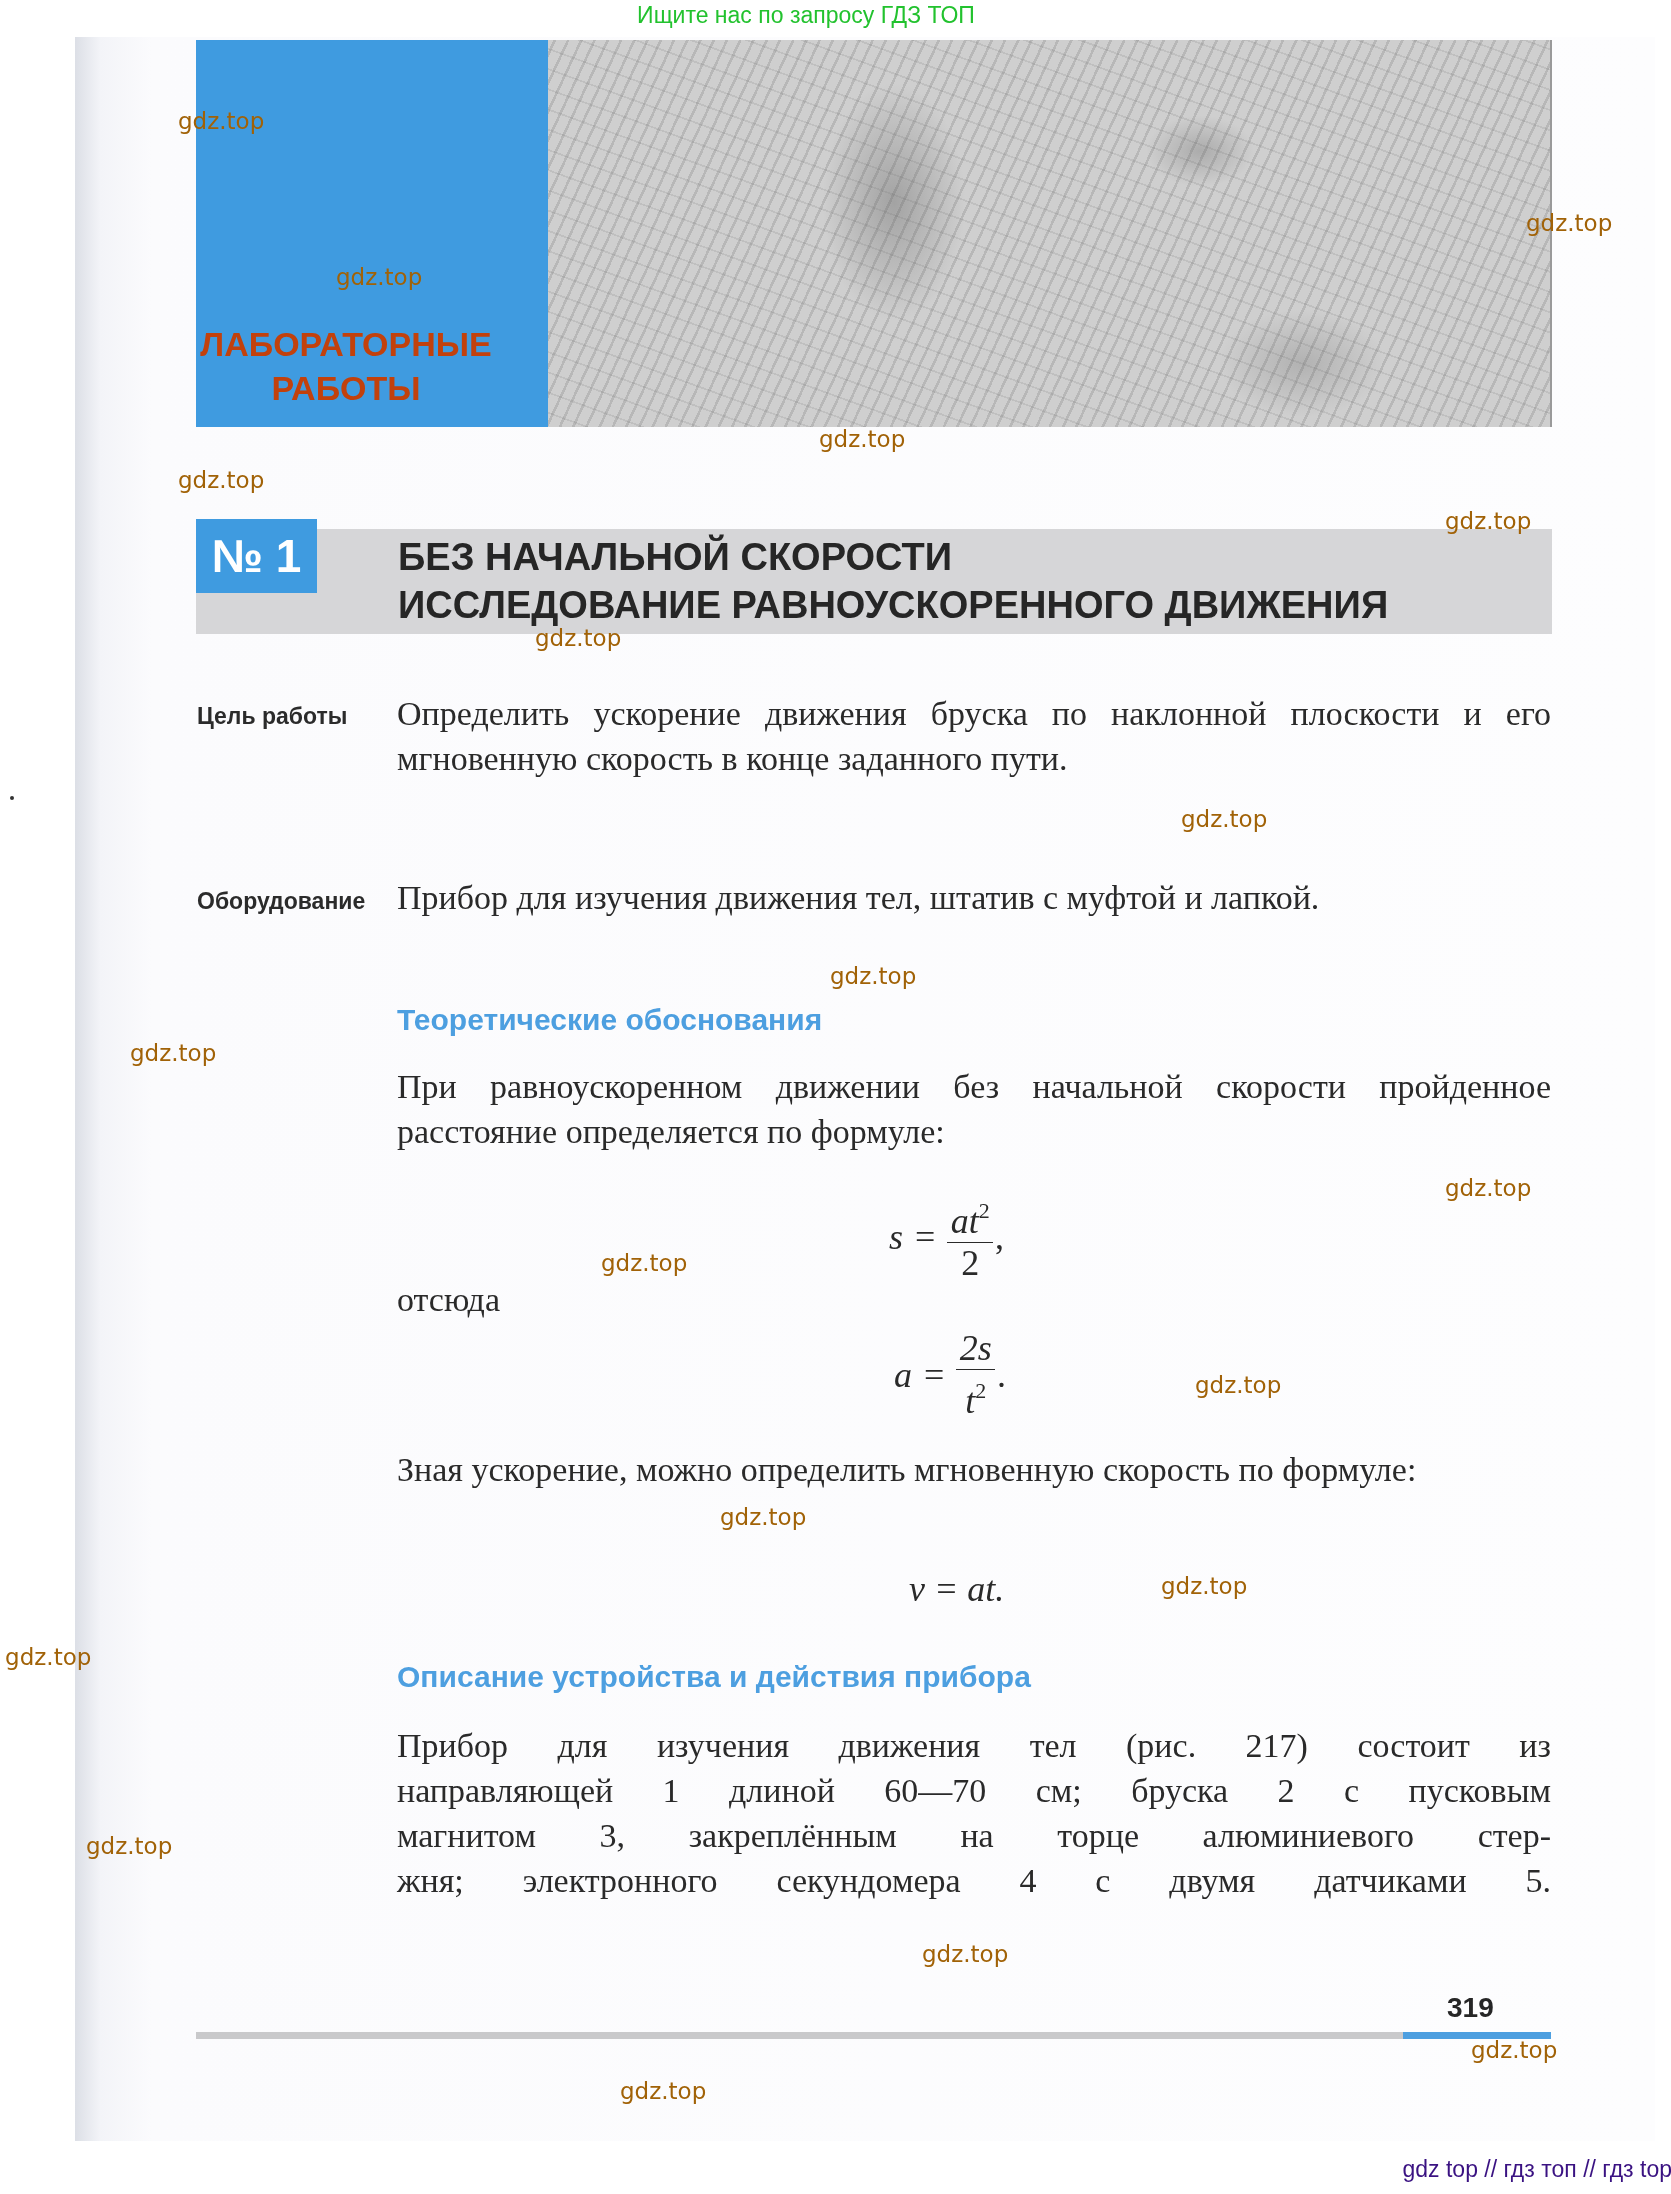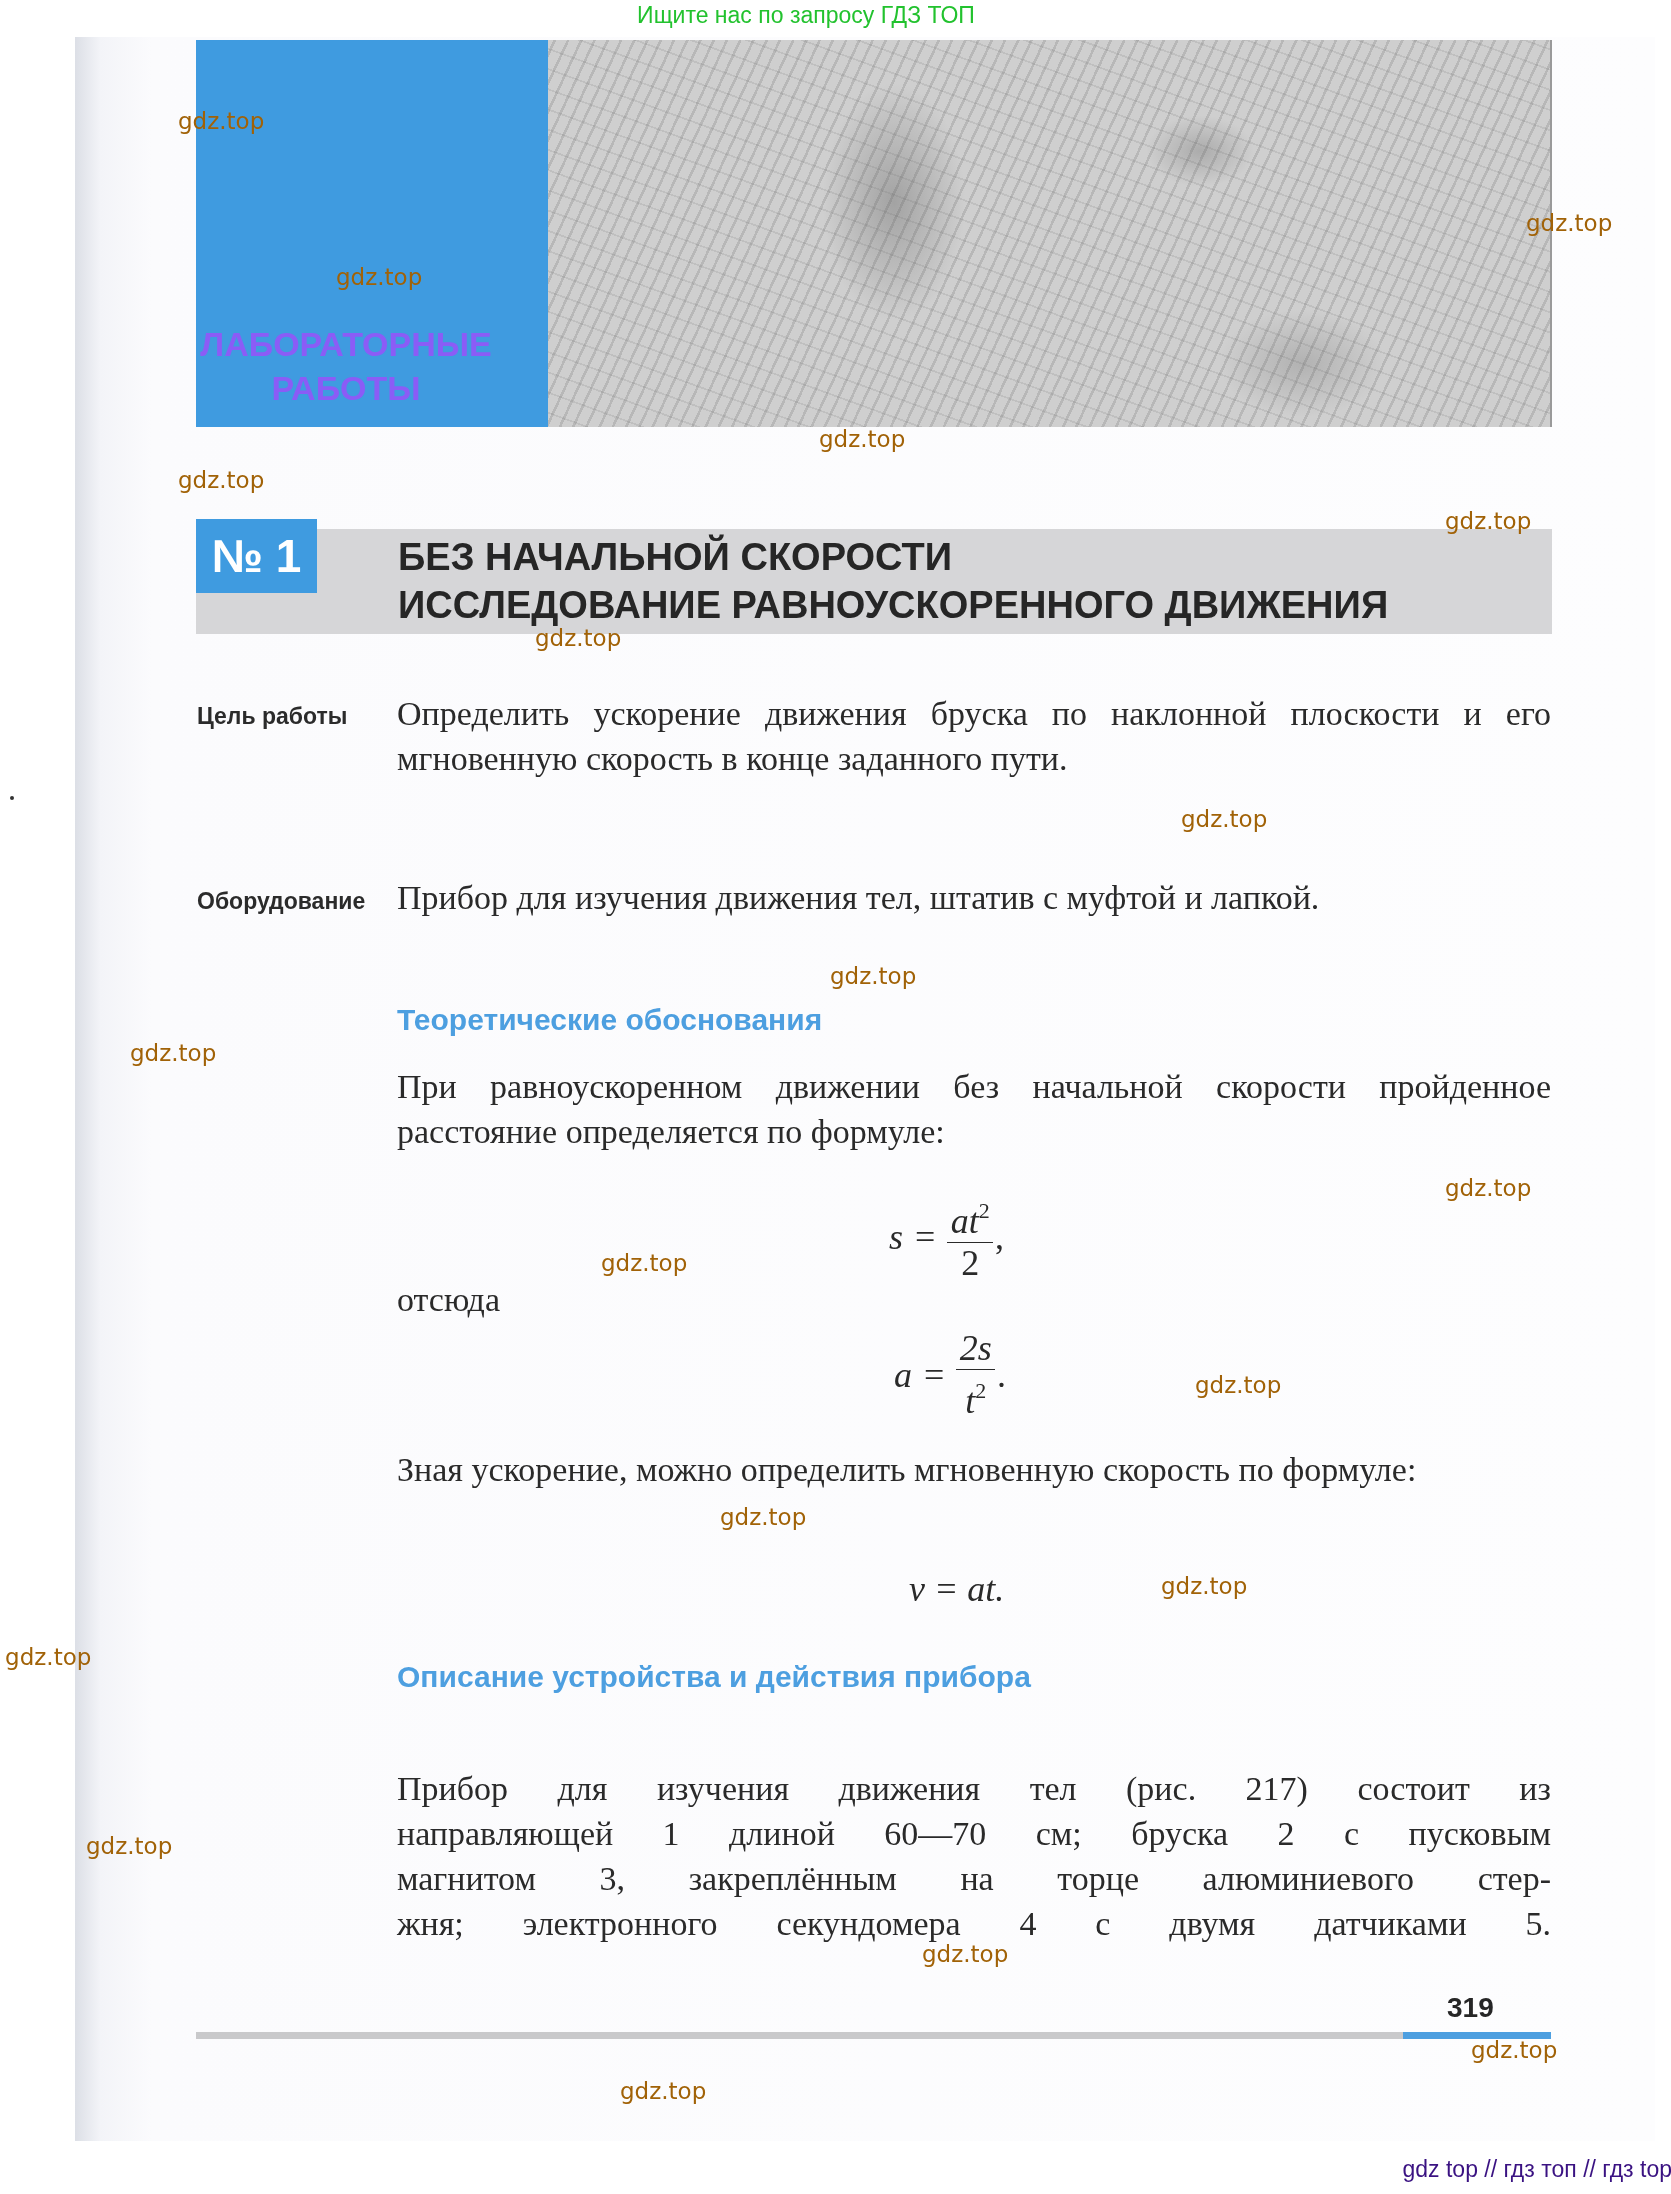--- a/index.html
+++ b/index.html
@@ -32,21 +32,21 @@
       radial-gradient(ellipse 119px 77px at 1106px 323px, rgba(90,90,90,0.25), transparent 70%);
     border-right: 2.6px solid #9a9a9a; box-sizing: border-box;
   }
   .banner-blue {
     left: 196px; top: 40px; width: 352px; height: 387px;
     background: #3f9be0;
   }
   .banner-title {
     left: 196px; width: 300px; text-align: center;
     font-family: "Liberation Sans", sans-serif; font-weight: bold;
-    color: #8b5cf6; font-size: 34px; line-height: 44px;
+    color: #c2410c; font-size: 34px; line-height: 44px;
   }
   .header-bar {
     left: 196px; top: 529px; width: 1356px; height: 105px;
     background: #d6d6d8;
   }
   .num-box {
     left: 196px; top: 519px; width: 121px; height: 74px;
     background: #3f9be0; color: #fff;
     font-family: "Liberation Sans", sans-serif; font-weight: bold;
     font-size: 46px; line-height: 74px; text-align: center;
@@ -140,21 +140,21 @@
   <span style="margin-left:-10.2px;">.</span>
 </div>
 
 <div class="abs body-text" style="top:1447px;">Зная ускорение, можно определить мгновенную скорость по формуле:</div>
 
 <div class="abs formula" style="left:909px; top:1568px;">
   <i>v = at.</i>
 </div>
 
 <div class="abs section-head" style="top:1660px;">Описание устройства и действия прибора</div>
-<div class="abs body-text" style="top:1766px; text-align-last: justify;">
+<div class="abs body-text" style="top:1723px; text-align-last: justify;">
   <div>Прибор для изучения движения тел (рис. 217) состоит из</div>
   <div>направляющей 1 длиной 60—70 см; бруска 2 с пусковым</div>
   <div>магнитом 3, закреплённым на торце алюминиевого стер-</div>
   <div>жня; электронного секундомера 4 с двумя датчиками 5.</div>
 </div>
 
 <div class="abs page-number">319</div>
 <div class="abs rule-gray"></div>
 <div class="abs rule-blue"></div>
 

